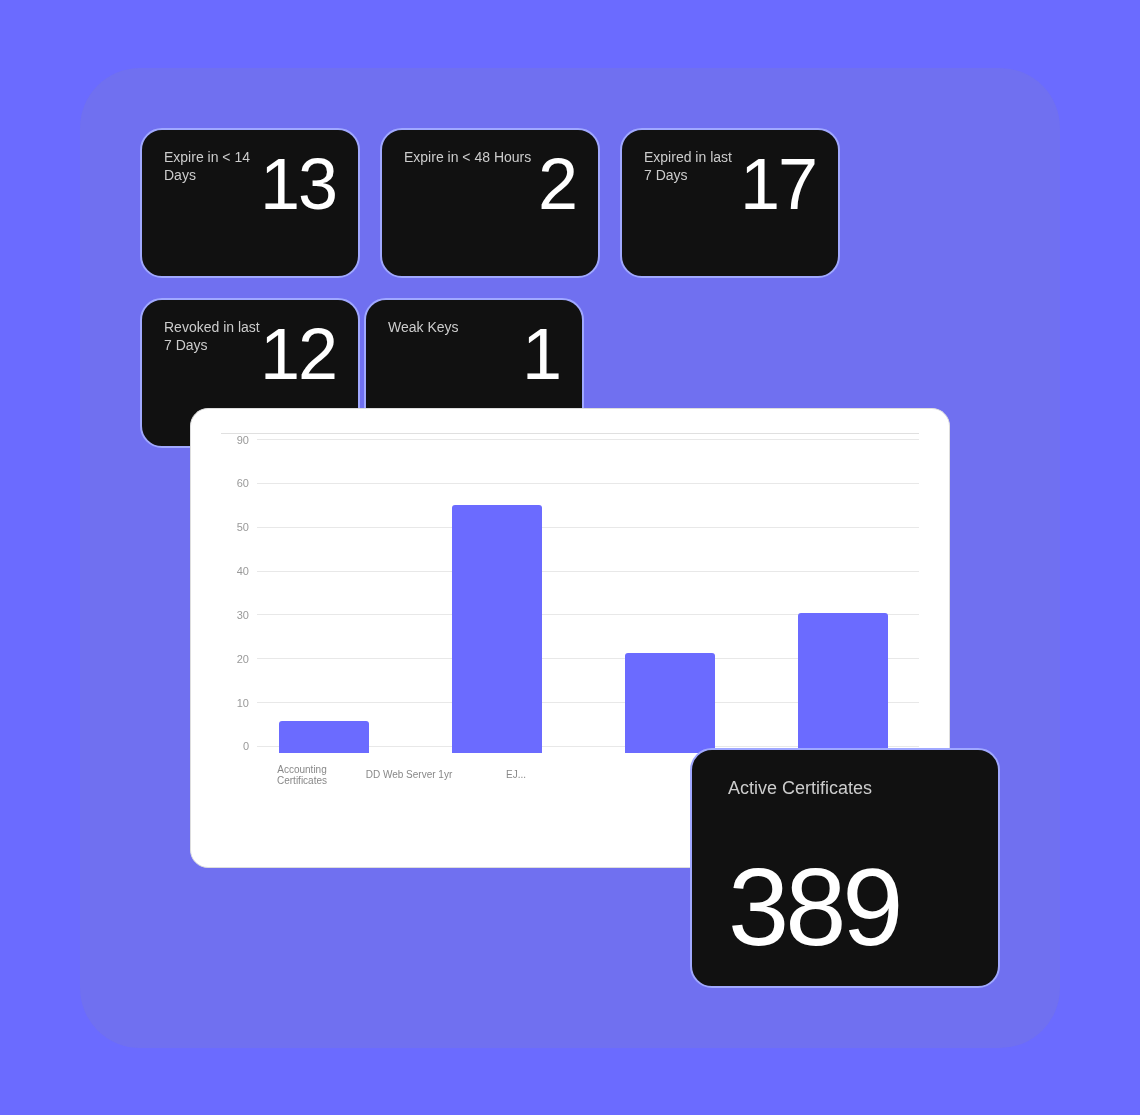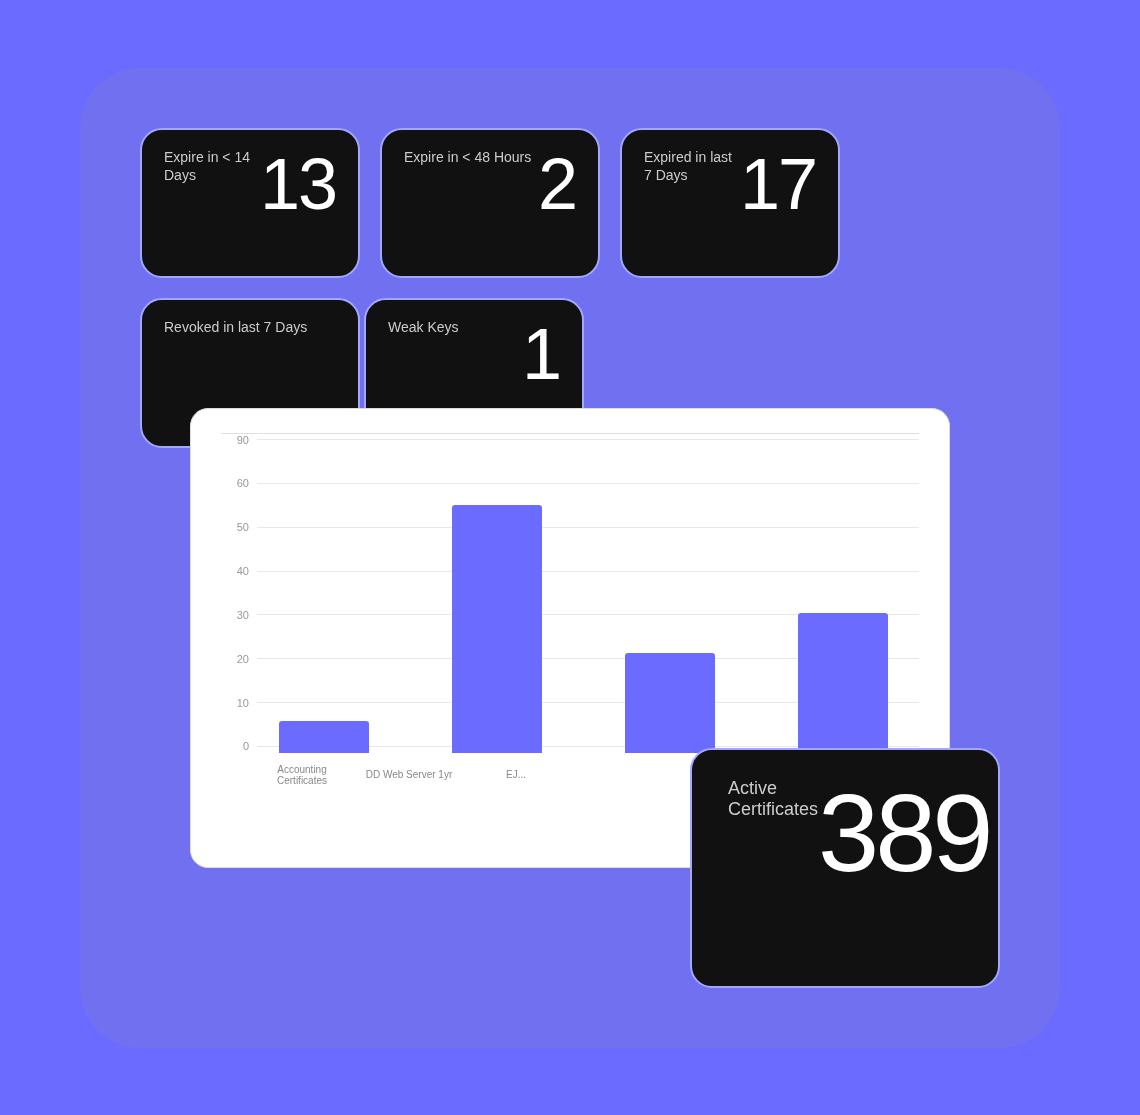--- a/index.html
+++ b/index.html
@@ -180,21 +180,21 @@
       background: #111;
       border-radius: 22px;
       border: 2.5px solid #a0a8ff;
       color: white;
       padding: 28px 36px 24px;
       width: 310px;
       height: 240px;
       bottom: 0;
       right: 0;
       display: flex;
-      flex-direction: row;
+      flex-direction: column;
       justify-content: space-between;
     }
 
     .active-cert-card .label {
       font-size: 18px;
       color: #ccc;
       font-weight: 400;
     }
 
     .active-cert-card .value {
@@ -221,20 +221,21 @@
       <span class="value">2</span>
     </div>
 
     <div class="stat-card card-expired-7">
       <span class="label">Expired in last 7 Days</span>
       <span class="value">17</span>
     </div>
 
     <div class="stat-card card-revoked">
       <span class="label">Revoked in last 7 Days</span>
+      <span class="value">12</span>
     </div>
 
     <div class="stat-card card-weak">
       <span class="label">Weak Keys</span>
       <span class="value">1</span>
     </div>
 
     <div class="collections-card">
       <div class="chart-area">
 

